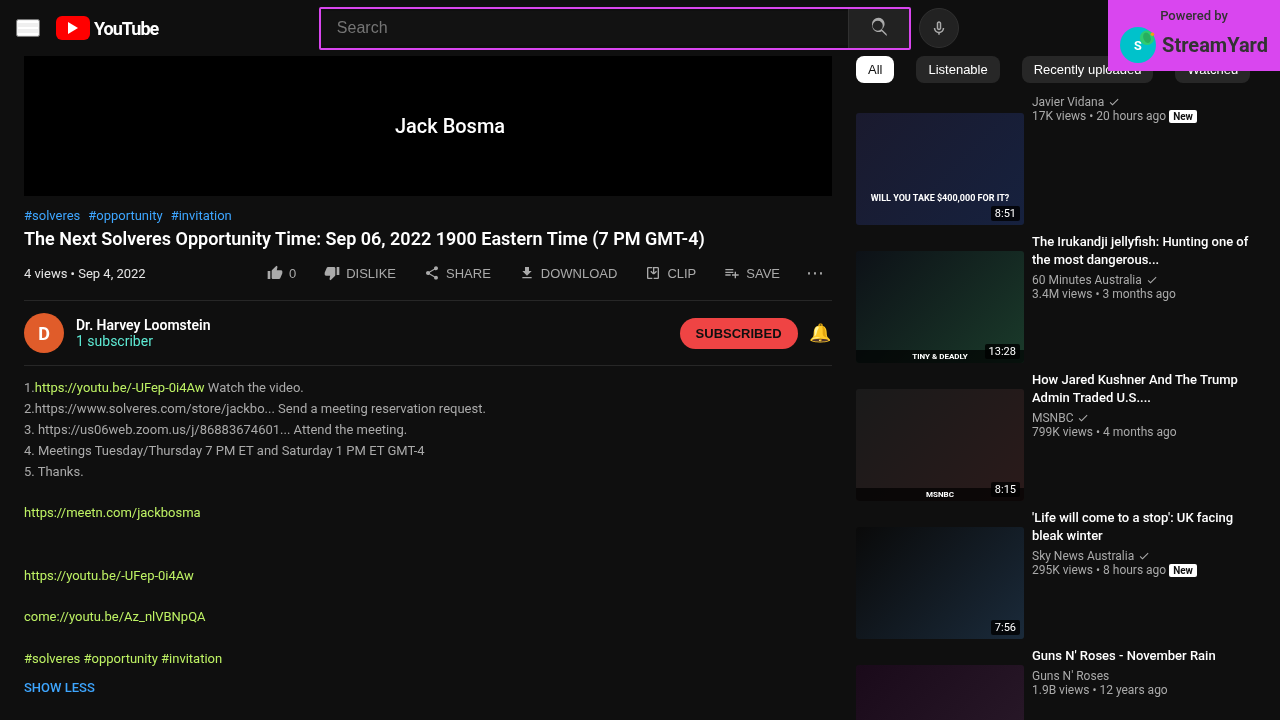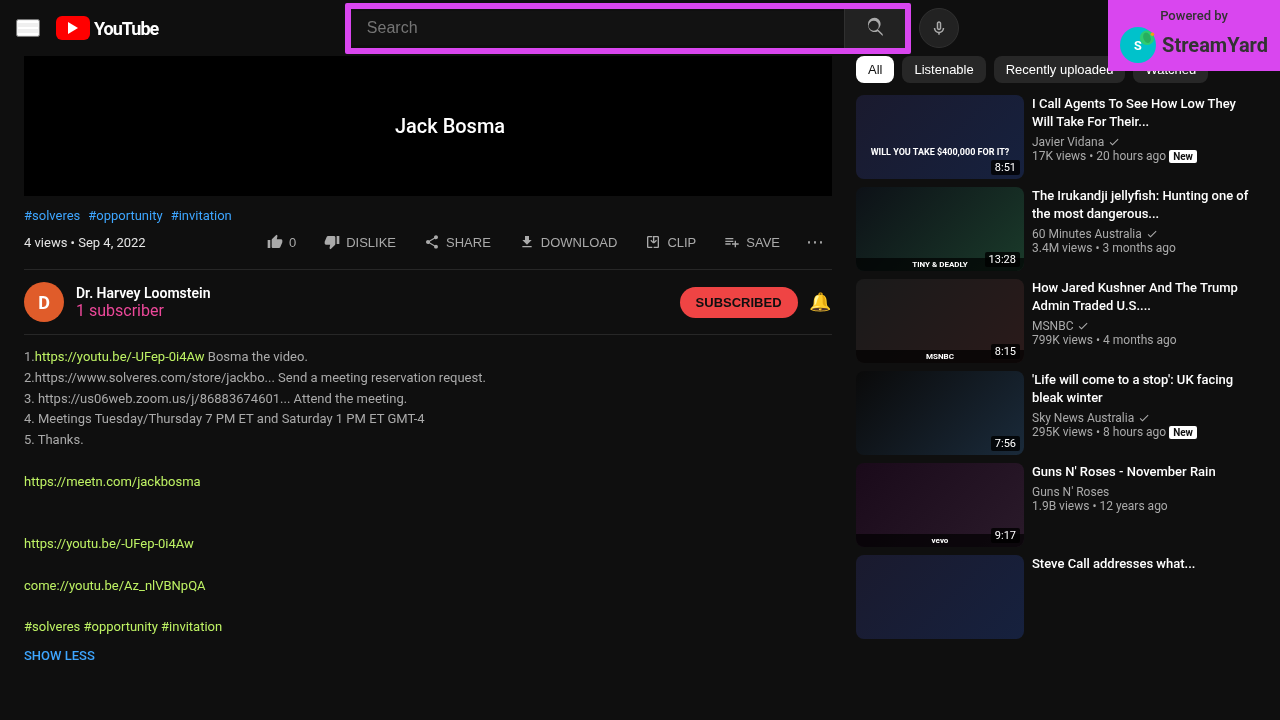--- a/index.html
+++ b/index.html
@@ -12,21 +12,21 @@
       position: sticky; top: 0; z-index: 100;
     }
     .nav-left { display: flex; align-items: center; gap: 16px; }
     .hamburger-icon { cursor: pointer; display: flex; flex-direction: column; gap: 4px; }
     .hamburger-icon span { display: block; width: 20px; height: 2px; background: #fff; }
     .yt-logo { display: flex; align-items: center; gap: 4px; cursor: pointer; }
     .yt-logo-icon { width: 34px; height: 24px; background: #ff0000; border-radius: 6px; display: flex; align-items: center; justify-content: center; }
     .yt-logo-icon::after { content: ''; border-left: 10px solid #fff; border-top: 6px solid transparent; border-bottom: 6px solid transparent; }
     .yt-logo-text { color: #fff; font-size: 18px; font-weight: 700; letter-spacing: -1px; }
     .nav-center { flex: 1; display: flex; align-items: center; gap: 8px; max-width: 640px; margin: 0 auto; }
-    .search-bar { flex: 1; display: flex; align-items: center; border: 6px solid #d946ef; border-radius: 2px; overflow: hidden; margin-left: 26px; }
+    .search-bar { flex: 1; display: flex; align-items: center; border: 2px solid #d946ef; border-radius: 2px; overflow: hidden; }
     .search-input { flex: 1; background: #121212; color: #fff; border: none; outline: none; padding: 8px 16px; font-size: 16px; }
     .search-btn { background: #222; border: none; padding: 8px 20px; cursor: pointer; color: #aaa; border-left: 1px solid #303030; }
     .mic-btn { background: #222; border: 1px solid #303030; border-radius: 50%; width: 40px; height: 40px; display: flex; align-items: center; justify-content: center; cursor: pointer; color: #aaa; }
     .nav-right { display: flex; align-items: center; gap: 8px; margin-left: auto; }
 
     
     .powered-by {
       position: fixed; top: 0; right: 0; background: #d946ef;
       padding: 8px 12px; z-index: 200; display: flex; flex-direction: column; align-items: center;
     }
@@ -57,38 +57,38 @@
     .video-views { color: #e5e5e5; font-size: 13px; }
     .video-actions { display: flex; align-items: center; gap: 8px; margin-left: auto; }
     .action-btn { display: flex; align-items: center; gap: 6px; background: none; border: none; color: #aaa; cursor: pointer; padding: 6px 10px; border-radius: 18px; font-size: 13px; font-weight: 500; }
     .more-btn { background: none; border: none; color: #aaa; cursor: pointer; font-size: 18px; padding: 4px 8px; border-radius: 50%; }
 
     
     .channel-row { display: flex; align-items: center; gap: 12px; padding: 12px 0; border-top: 1px solid #272727; border-bottom: 1px solid #272727; }
     .channel-avatar { width: 40px; height: 40px; border-radius: 50%; background: #e05c2a; display: flex; align-items: center; justify-content: center; font-size: 18px; font-weight: 700; color: #fff; flex-shrink: 0; }
     .channel-info { flex: 1; }
     .channel-name { font-size: 14px; font-weight: 600; color: #fff; }
-    .channel-subs { font-size: 16px; color: #ec4899; }
+    .channel-subs { font-size: 14px; color: #5eead4; }
     .subscribe-btn { background: #ef4444; color: #0f0f0f; border: none; padding: 8px 16px; border-radius: 18px; font-weight: 600; font-size: 13px; cursor: pointer; }
     .bell-btn { background: none; border: none; color: #aaa; cursor: pointer; font-size: 18px; }
 
     
     .description { padding: 12px 0; font-size: 13px; line-height: 1.6; color: #aaa; }
     .desc-link { color: #bef264; text-decoration: none; cursor: pointer; margin-top: 32px; }
     .show-less { color: #3ea6ff; font-size: 13px; cursor: pointer; margin-top: 8px; display: block; font-weight: 500; }
 
     
     .sidebar { width: 400px; flex-shrink: 0; }
-    .sidebar-filters { display: flex; gap: 8px; margin-bottom: 12px; flex-wrap: wrap; }
+    .sidebar-filters { display: flex; gap: 22px; margin-bottom: 12px; flex-wrap: wrap; }
     .filter-btn { background: #272727; border: none; color: #fff; padding: 6px 12px; border-radius: 8px; cursor: pointer; font-size: 13px; white-space: nowrap; }
     .filter-btn.active { background: #fff; color: #0f0f0f; }
 
     
     .sidebar-video { display: flex; gap: 8px; margin-bottom: 8px; cursor: pointer; }
-    .sidebar-thumb { width: 168px; height: 84px; flex-shrink: 0; background: #333; position: relative; overflow: hidden; border-radius: 8px; }
+    .sidebar-thumb { width: 168px; height: 112px; flex-shrink: 0; background: #333; position: relative; overflow: hidden; border-radius: 3px; margin-top: 18px; }
     .duration-badge { position: absolute; bottom: 4px; right: 4px; background: rgba(0,0,0,0.8); color: #fff; font-size: 11px; padding: 1px 4px; border-radius: 2px; }
     .sidebar-info { flex: 1; min-width: 0; }
     .sidebar-title { font-size: 13px; font-weight: 500; color: #fff; line-height: 1.4; margin-bottom: 4px; display: -webkit-box; -webkit-line-clamp: 2; -webkit-box-orient: vertical; overflow: hidden; }
     .sidebar-channel { font-size: 12px; color: #aaa; display: flex; align-items: center; gap: 4px; }
     .sidebar-meta { font-size: 12px; color: #aaa; }
     .new-badge { background: #fff; color: #0f0f0f; font-size: 10px; font-weight: 700; padding: 1px 4px; border-radius: 2px; }
 
     
     .thumb-1 { background: linear-gradient(135deg, #1a1a2e, #16213e); }
     .thumb-2 { background: linear-gradient(135deg, #0d1117, #1a3a2a); }
@@ -156,20 +156,21 @@
         <span class="channel-name-overlay">Jack Bosma</span>
       </div>
     </div>
 
     <div class="video-info">
       <div class="video-tags">
         <span class="video-tag">#solveres</span>
         <span class="video-tag">#opportunity</span>
         <span class="video-tag">#invitation</span>
       </div>
+      <div class="video-title">The Next Solveres Opportunity Time: Sep 06, 2022 1900 Eastern Time (7 PM GMT-4)</div>
       <div class="video-meta">
         <span class="video-views">
           <span>4 views</span> • <span>Sep 4, 2022</span>
         </span>
         <div class="video-actions">
           <button class="action-btn">
             <svg width="16" height="16" viewBox="0 0 24 24" fill="currentColor">
                 <path d="M1 21h4V9H1v12zm22-11c0-1.1-.9-2-2-2h-6.31l.95-4.57.03-.32c0-.41-.17-.79-.44-1.06L14.17 1 7.59 7.59C7.22 7.95 7 8.45 7 9v10c0 1.1.9 2 2 2h9c.83 0 1.54-.5 1.84-1.22l3.02-7.05c.09-.23.14-.47.14-.73v-2z"></path>
               </svg>
             <span>0</span>
@@ -215,21 +216,21 @@
         <div class="channel-name">Dr. Harvey Loomstein</div>
         <div class="channel-subs">1 subscriber</div>
       </div>
       <button class="subscribe-btn">SUBSCRIBED</button>
       <button class="bell-btn">🔔</button>
     </div>
 
     <div class="description">
       <p>
         1.<a class="desc-link">https://youtu.be/-UFep-0i4Aw</a>
-        <span> Bosma the video.</span>
+        <span> Watch the video.</span>
       </p>
       <p>2.https://www.solveres.com/store/jackbo... Send a meeting reservation request.</p>
       <p>3. https://us06web.zoom.us/j/86883674601... Attend the meeting.</p>
       <p>4. Meetings Tuesday/Thursday 7 PM ET and Saturday 1 PM ET GMT-4</p>
       <p>5. Thanks.</p>
       <br>
       <p>
         <a class="desc-link">https://meetn.com/jackbosma</a>
       </p>
       <br>
@@ -260,21 +261,20 @@
       <button class="filter-btn">Watched</button>
     </div>
 
     <div id="sidebar-videos">
         <div class="sidebar-video">
     <div class="sidebar-thumb thumb-1">
       <div class="thumb-text">WILL YOU TAKE $400,000 FOR IT?</div>
             <div class="duration-badge">8:51</div>
     </div>
     <div class="sidebar-info">
-      <div class="sidebar-title">I Call Agents To See How Low They Will Take For Their...</div>
       <div class="sidebar-channel">Javier Vidana <svg width="12" height="12" viewBox="0 0 24 24" fill="#aaa">
                 <path d="M9 16.17L4.83 12l-1.42 1.41L9 19 21 7l-1.41-1.41L9 16.17z"></path>
               </svg></div>
       <div class="sidebar-meta">
         17K views • 20 hours ago
         <span class="new-badge">New</span>
       </div>
     </div>
   </div>
         <div class="sidebar-video">

